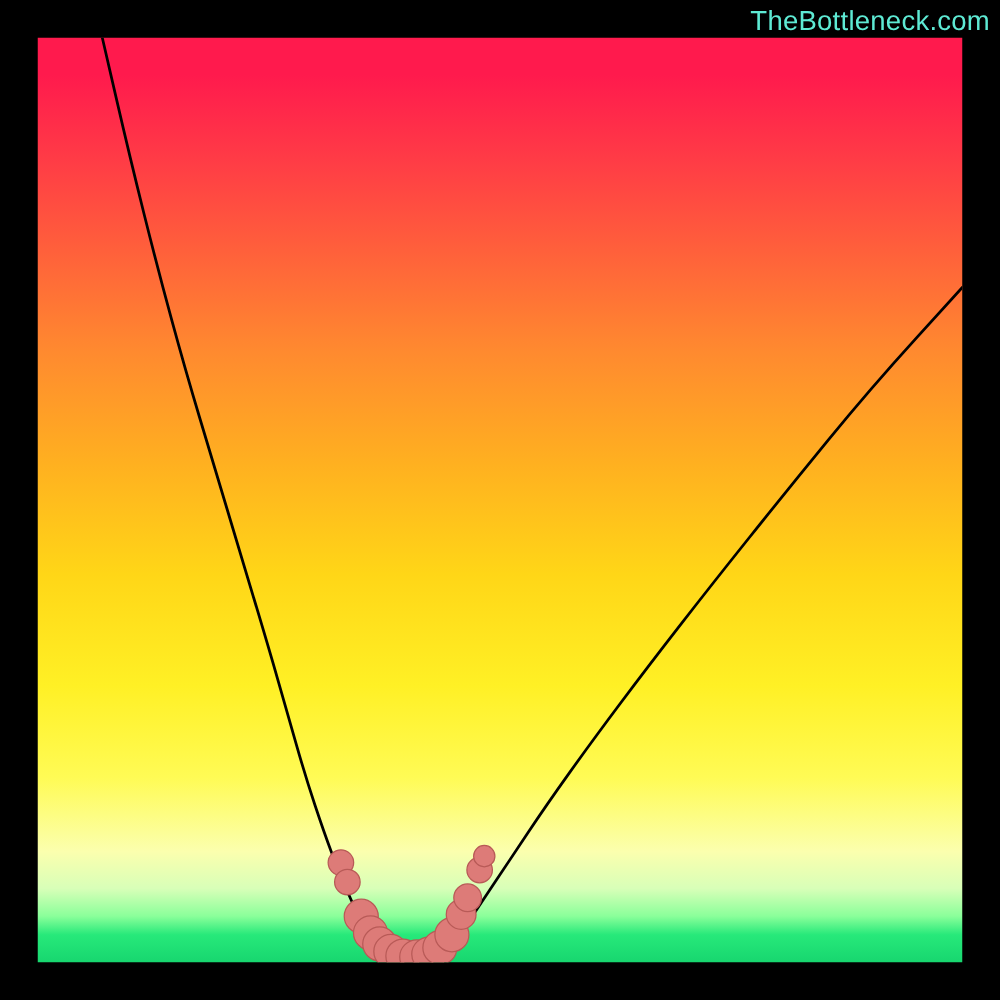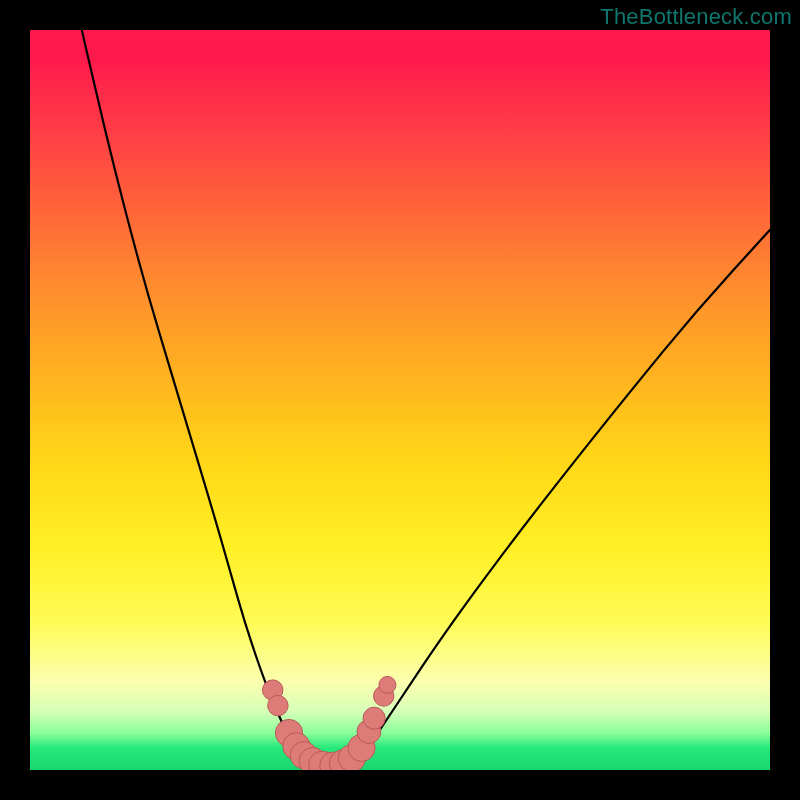--- a/index.html
+++ b/index.html
@@ -48,21 +48,21 @@
       #d8ffb8 92%,
       #8aff9a 95%,
       #27e97a 97%,
       #17d66f 100%
     );
   }
   .watermark {
     position: absolute;
     top: 4px;
     right: 8px;
-    color: #0f766e;
+    color: #5eead4;
     font-size: 22px;
     font-weight: 500;
     letter-spacing: 0.2px;
     z-index: 50;
   }
   svg.overlay {
     position: absolute;
     left: 0;
     top: 0;
     width: 100%;

